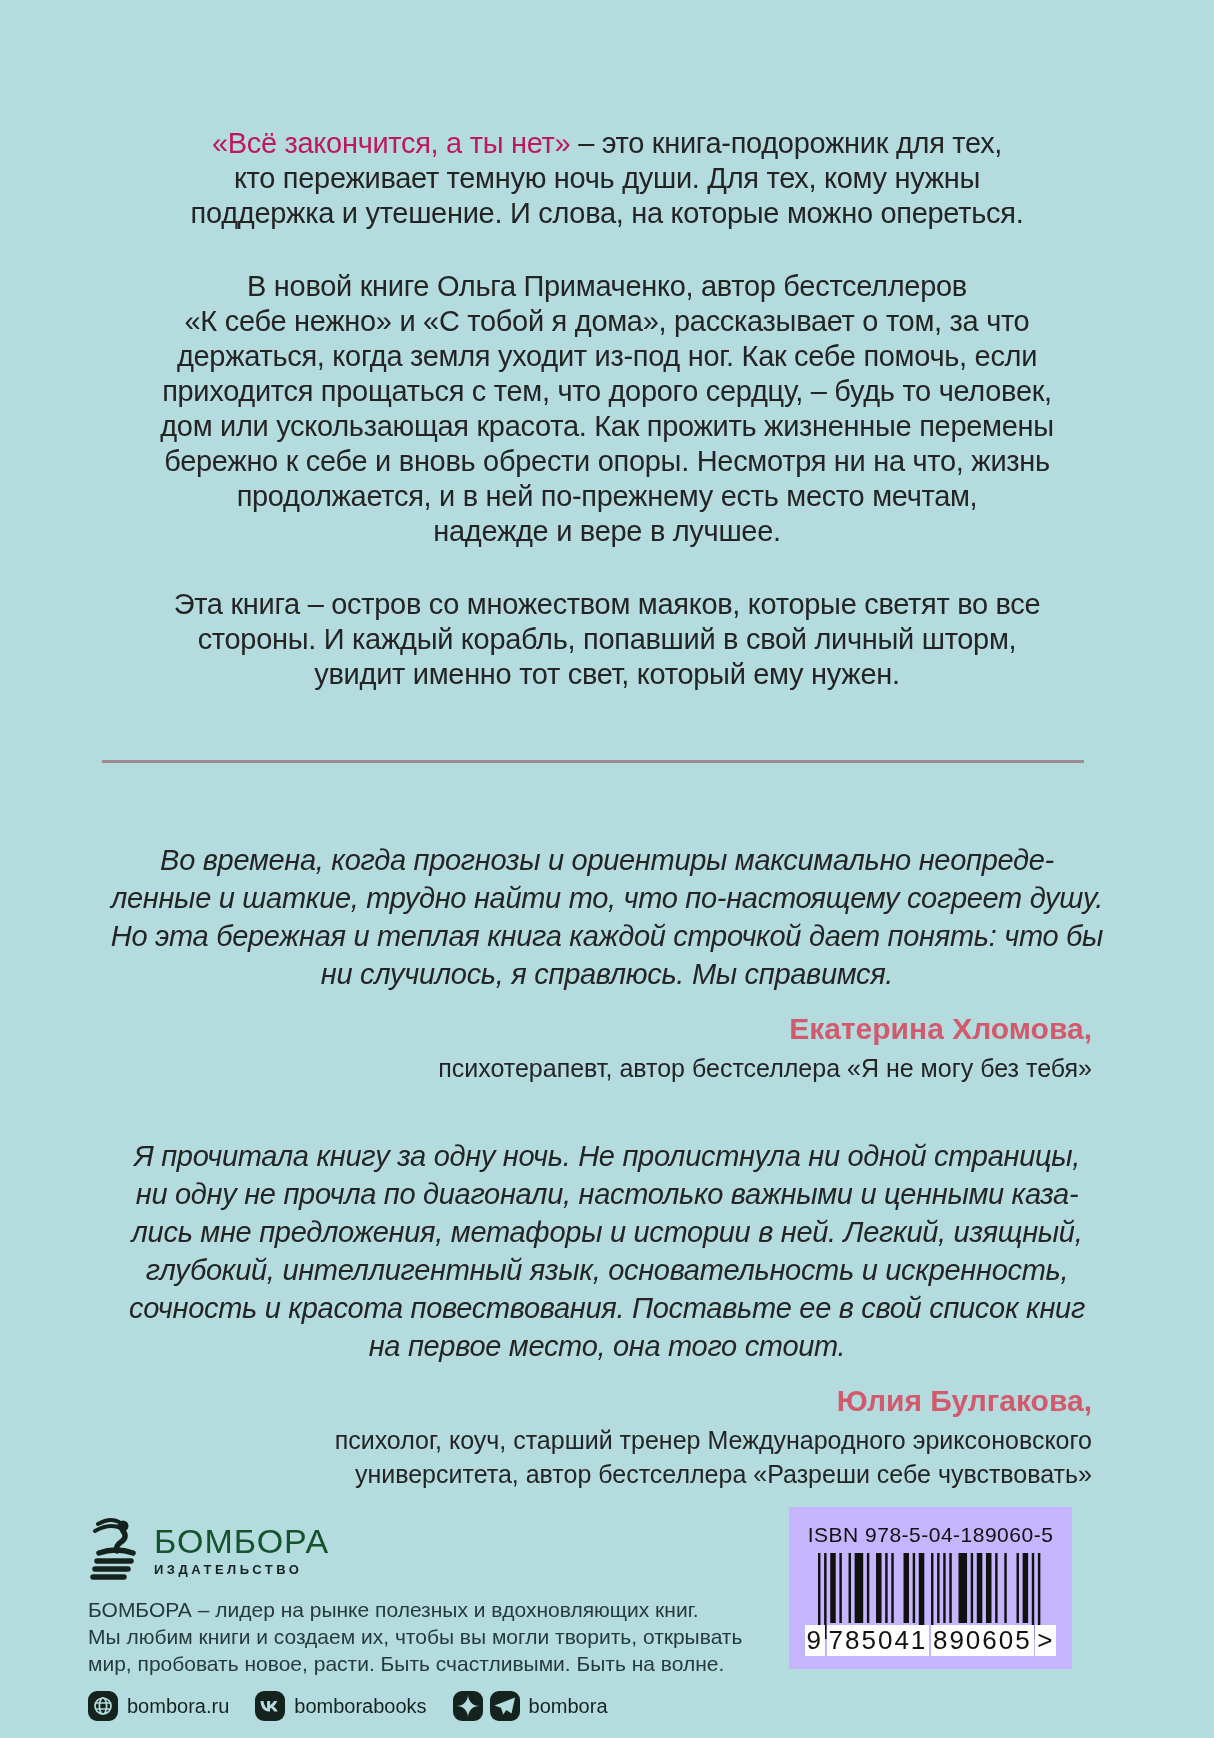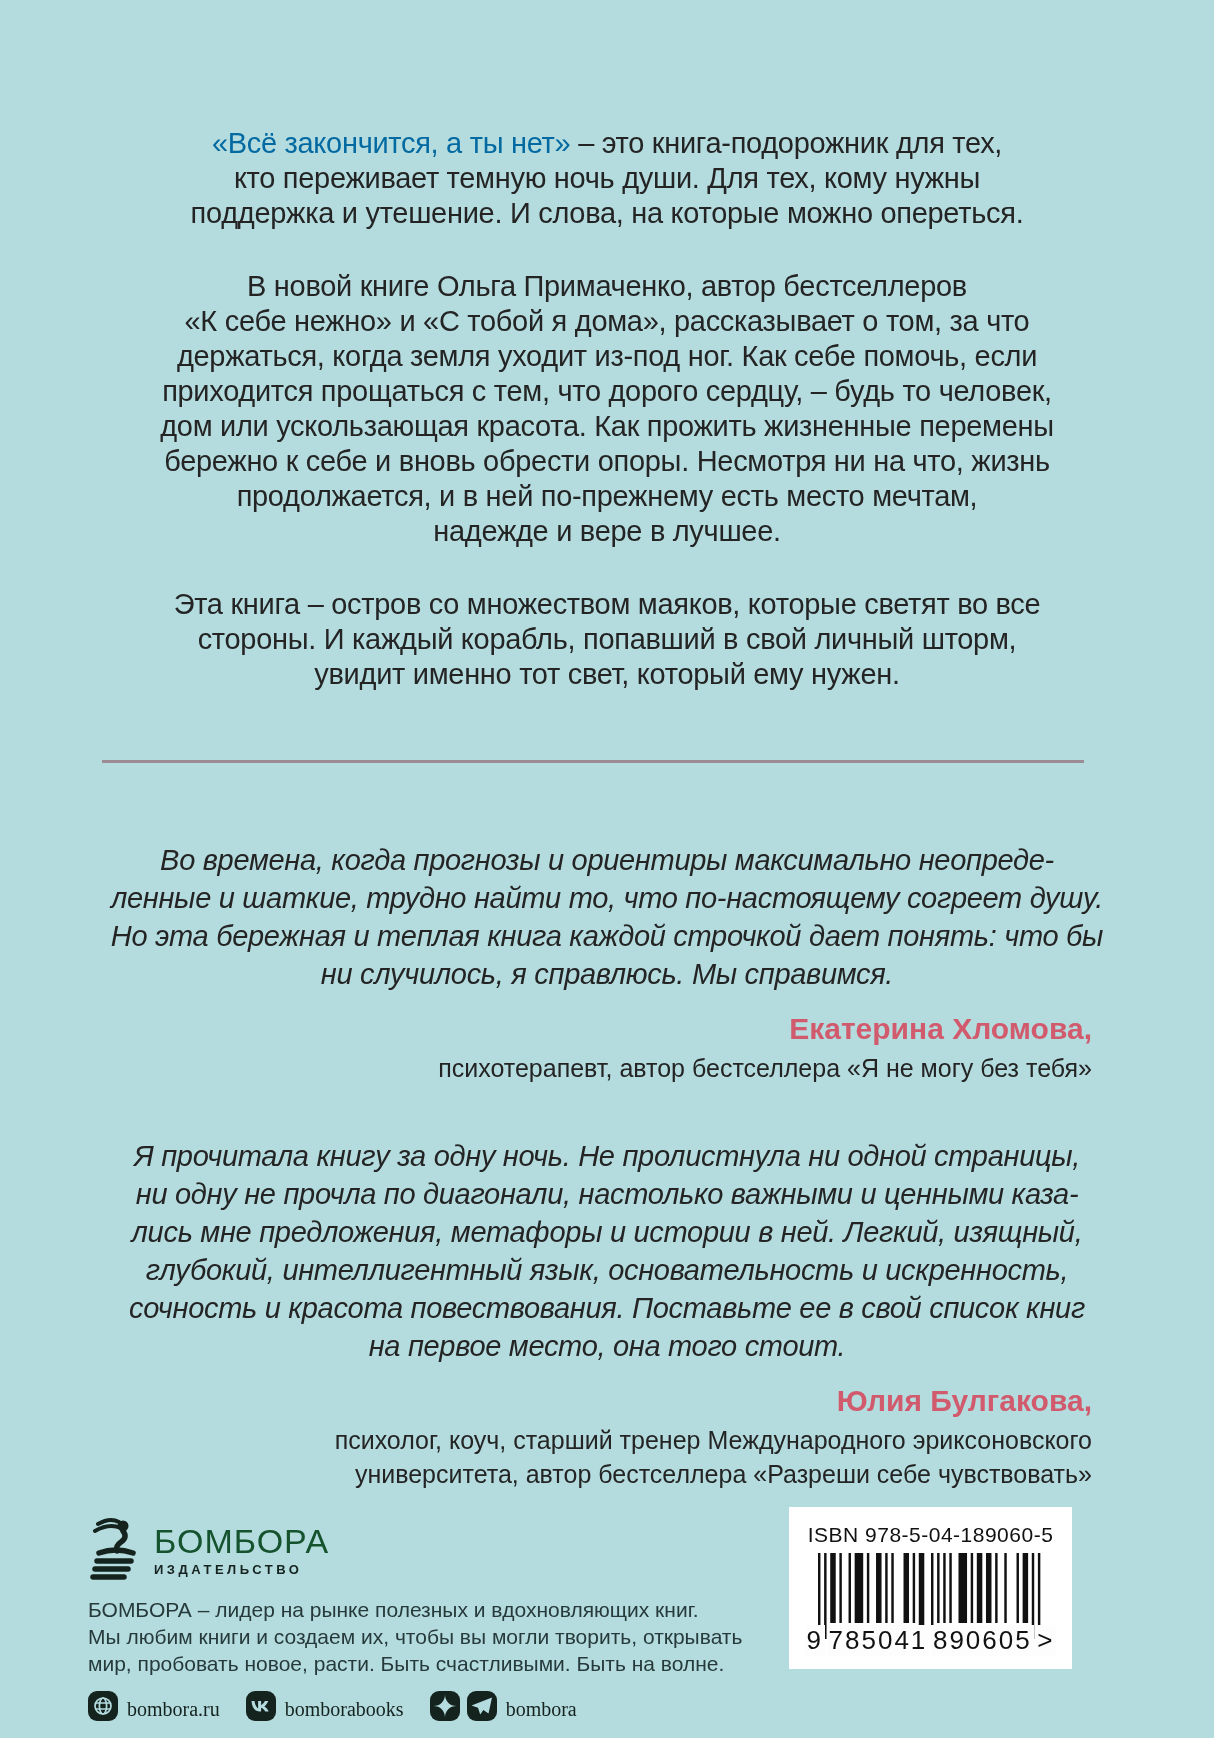--- a/index.html
+++ b/index.html
@@ -15,21 +15,21 @@
 
   .block {
     text-align:center;
     font-size:29px;
     line-height:35px;
     letter-spacing:-0.3px;
   }
   .block .line { white-space:nowrap; }
   .gap30 { margin-top:38px; }
 
-  .pink { color:#0369a1; }
+  .pink { color:#be185d; }
 
   .divider {
     height:3px;
     width:982px;
     margin:68px 0 0 10px;
     background:#9c8c94;
   }
 
   .quote {
     margin-top:78px;
@@ -83,30 +83,30 @@
     line-height:27px;
     font-weight:500;
     color:#273a3b;
   }
   .about .line { white-space:nowrap; }
   .socials {
     margin-top:14px;
     display:flex; align-items:center; gap:26px;
     color:#15231f;
   }
-  .social { display:flex; align-items:flex-end; gap:9px;font-family:Liberation Serif, serif; }
+  .social { display:flex; align-items:center; gap:9px; }
   .social-label { font-size:20px; font-weight:500; }
   .sicon { width:30px; height:30px; display:block; }
 
   
   .barcode-box {
     position:absolute;
     left:789px; top:1507px;
     width:283px; height:162px;
-    background:#ffffff;
+    background:#c4b5fd;
     text-align:center;
   }
   .isbn {
     margin-top:16px;
     font-size:21px;
     letter-spacing:0.5px;
     color:#111;
   }
   .bars-wrap { margin:6px auto 0; width:226px; height:86px; position:relative; }
   .barcode-digits {

